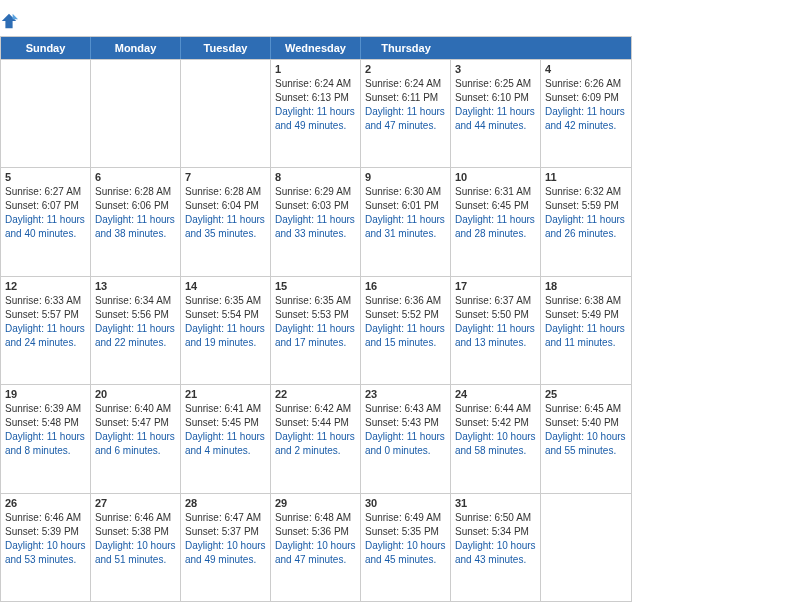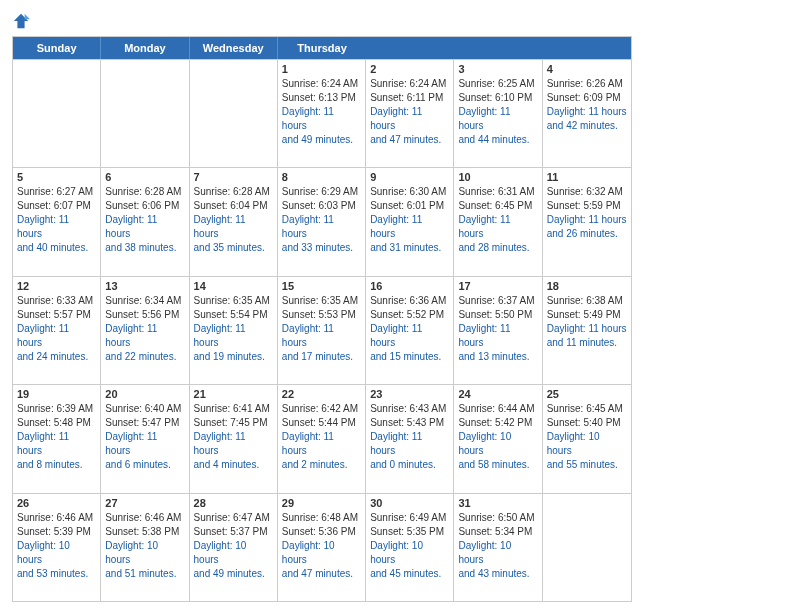--- a/index.html
+++ b/index.html
@@ -6,21 +6,21 @@
     body {
       width: 792px;
       height: 612px;
       font-family: Arial, sans-serif;
       background: #fff;
       overflow: hidden;
     }
     .page {
       width: 648px;
       height: 612px;
-      padding: 12px 16px 10px 12px;
+      padding: 12px 16px 10px 0;
       display: flex;
       flex-direction: column;
     }
     .header {
       display: flex;
       justify-content: space-between;
       align-items: flex-start;
       margin-bottom: 6px;
     }
     .logo {
@@ -119,20 +119,21 @@
     <div class="title-block">
       <div class="month-title"></div>
       <div class="subtitle"></div>
     </div>
   </div>
 
   <div class="calendar">
     <div class="cal-header-row" id="cal-header">
         <div class="cal-header-cell">Sunday</div>
         <div class="cal-header-cell">Monday</div>
+        <div class="cal-header-cell">Tuesday</div>
         <div class="cal-header-cell">Wednesday</div>
         <div class="cal-header-cell">Thursday</div>
       </div>
     <div class="cal-body" id="cal-body">
         <div class="cal-week">
           <div class="cal-cell empty"></div>
           <div class="cal-cell empty"></div>
           <div class="cal-cell empty"></div>
           <div class="cal-cell">
             <div class="day-num">1</div>
@@ -215,21 +216,21 @@
           <div class="cal-cell">
             <div class="day-num">19</div>
             <div class="day-info"><span>Sunrise: 6:39 AM</span><br><span>Sunset: 5:48 PM</span><br><span class="highlight">Daylight: 11 hours</span><br><span class="highlight">and 8 minutes.</span></div>
           </div>
           <div class="cal-cell">
             <div class="day-num">20</div>
             <div class="day-info"><span>Sunrise: 6:40 AM</span><br><span>Sunset: 5:47 PM</span><br><span class="highlight">Daylight: 11 hours</span><br><span class="highlight">and 6 minutes.</span></div>
           </div>
           <div class="cal-cell">
             <div class="day-num">21</div>
-            <div class="day-info"><span>Sunrise: 6:41 AM</span><br><span>Sunset: 7:45 PM</span><br><span class="highlight">Daylight: 11 hours</span><br><span class="highlight">and 4 minutes.</span></div>
+            <div class="day-info"><span>Sunrise: 6:41 AM</span><br><span>Sunset: 5:45 PM</span><br><span class="highlight">Daylight: 11 hours</span><br><span class="highlight">and 4 minutes.</span></div>
           </div>
           <div class="cal-cell">
             <div class="day-num">22</div>
             <div class="day-info"><span>Sunrise: 6:42 AM</span><br><span>Sunset: 5:44 PM</span><br><span class="highlight">Daylight: 11 hours</span><br><span class="highlight">and 2 minutes.</span></div>
           </div>
           <div class="cal-cell">
             <div class="day-num">23</div>
             <div class="day-info"><span>Sunrise: 6:43 AM</span><br><span>Sunset: 5:43 PM</span><br><span class="highlight">Daylight: 11 hours</span><br><span class="highlight">and 0 minutes.</span></div>
           </div>
           <div class="cal-cell">

